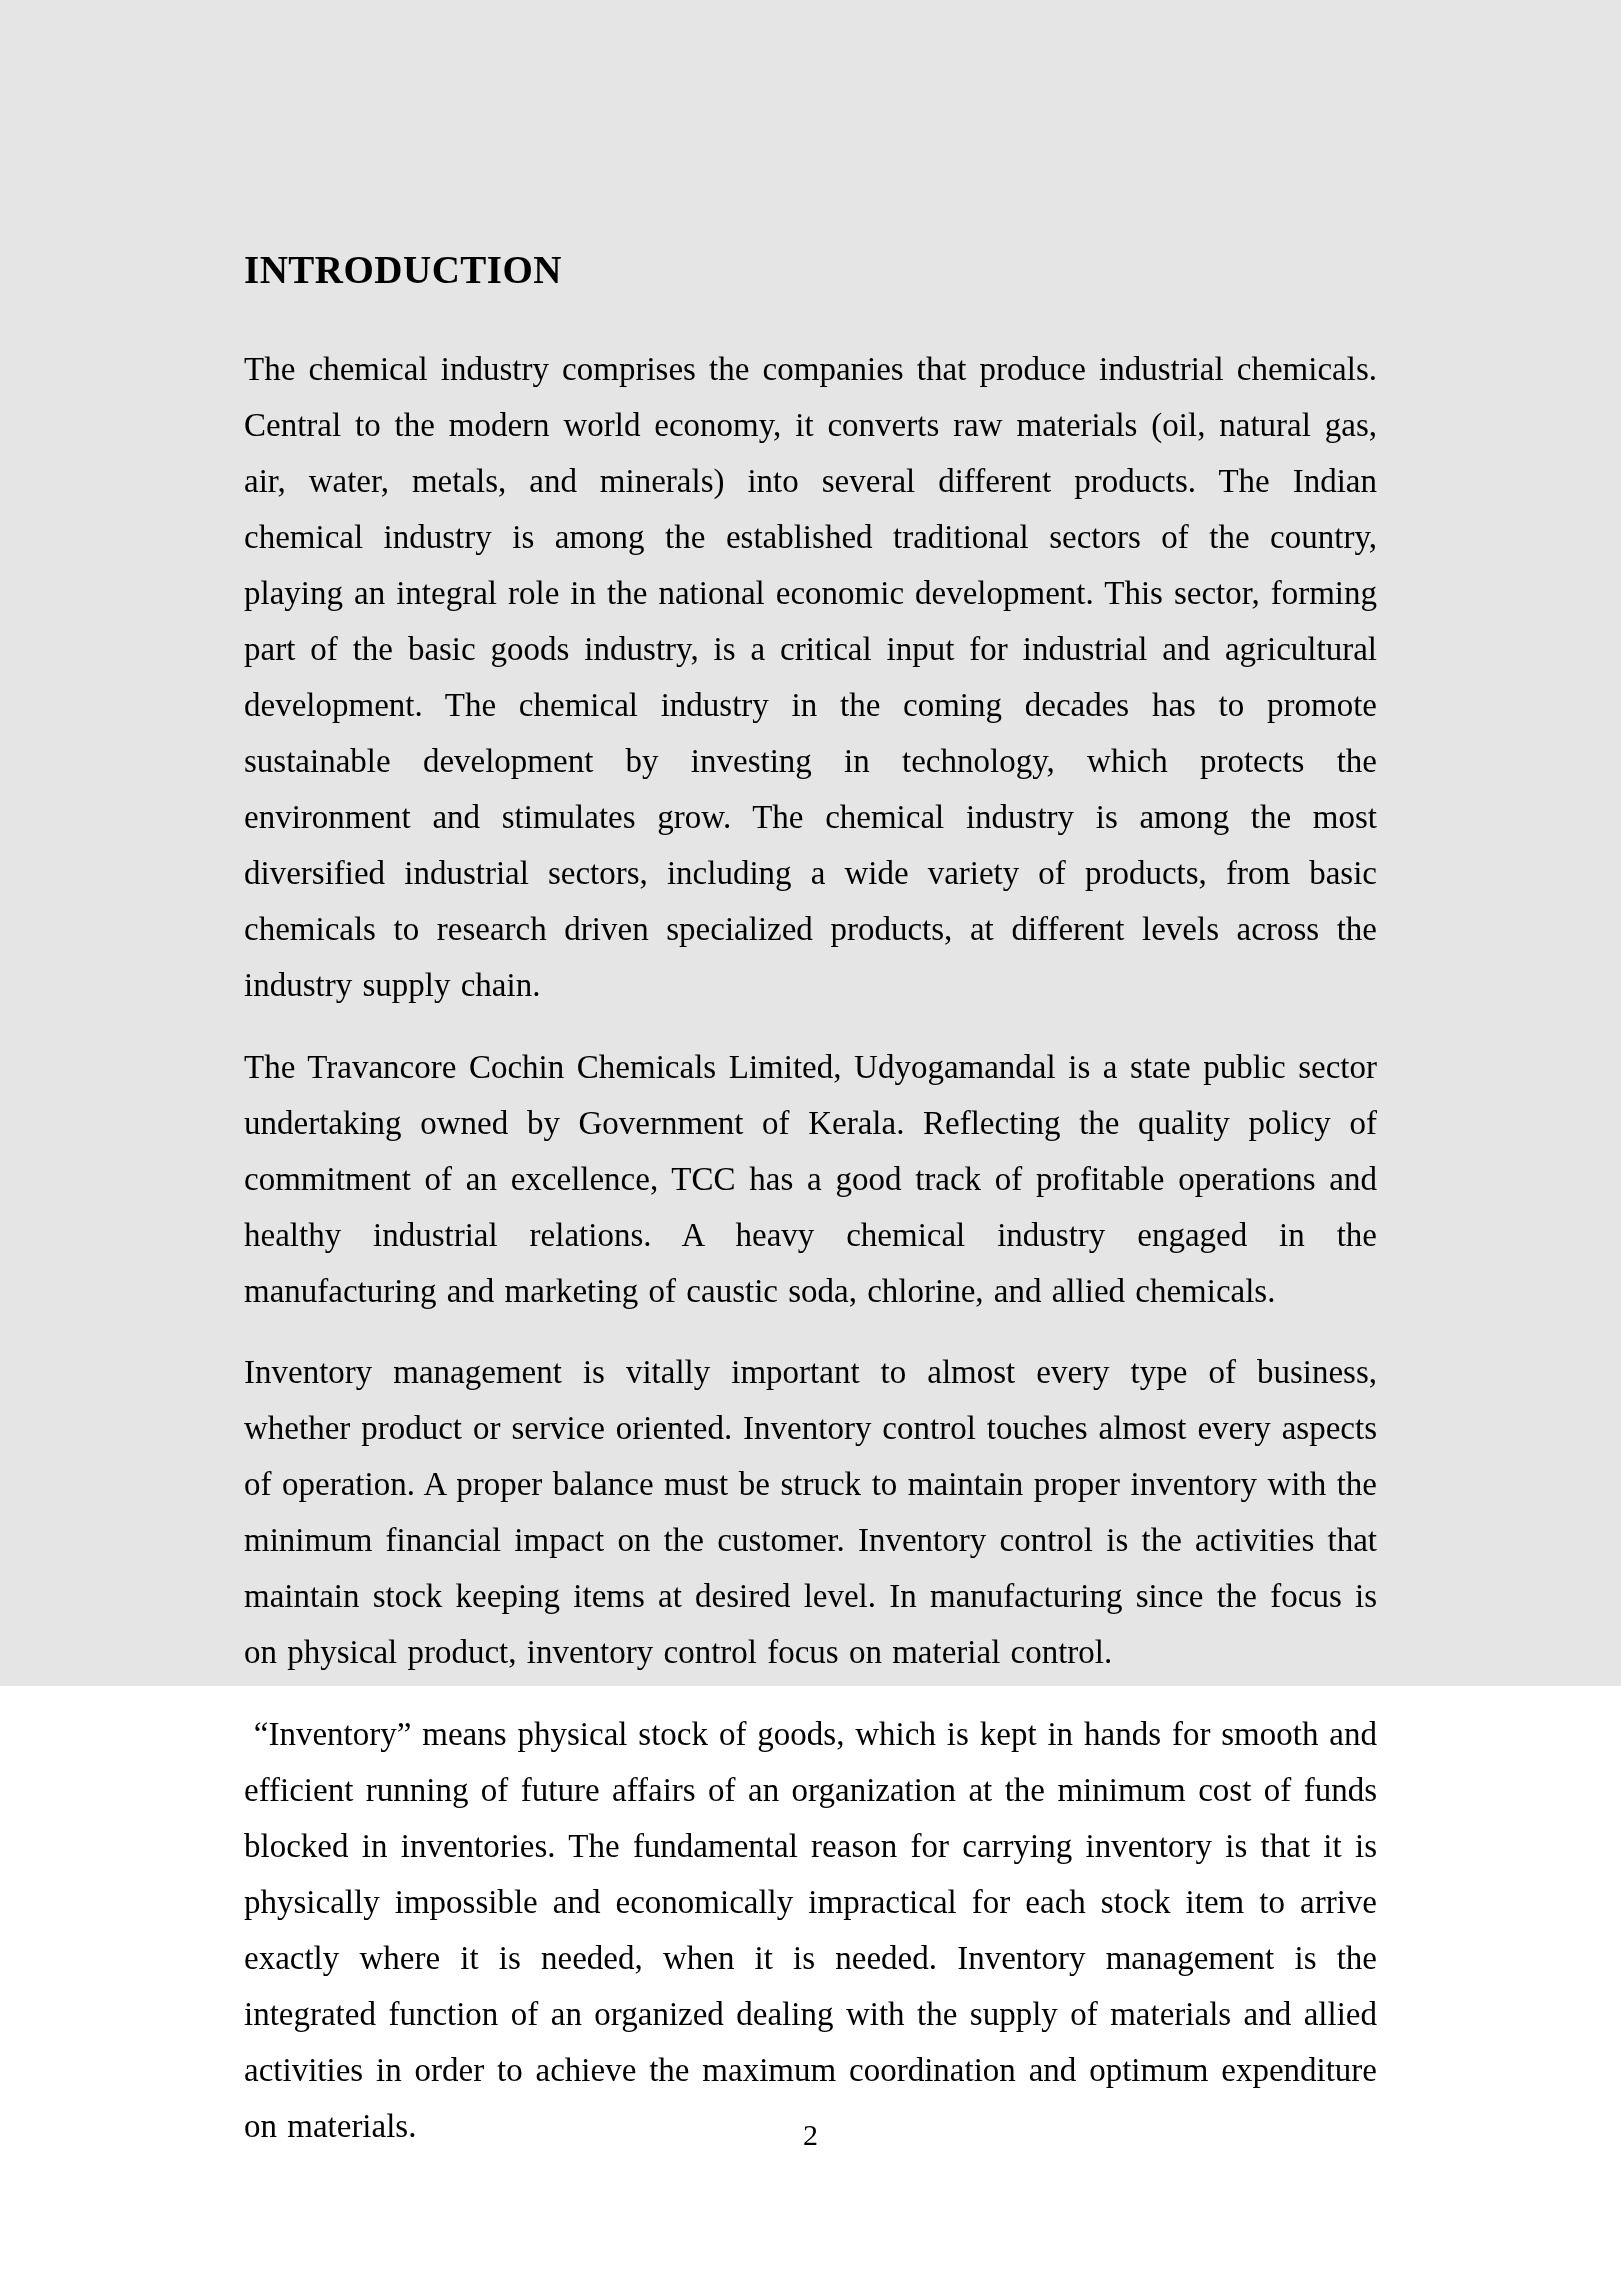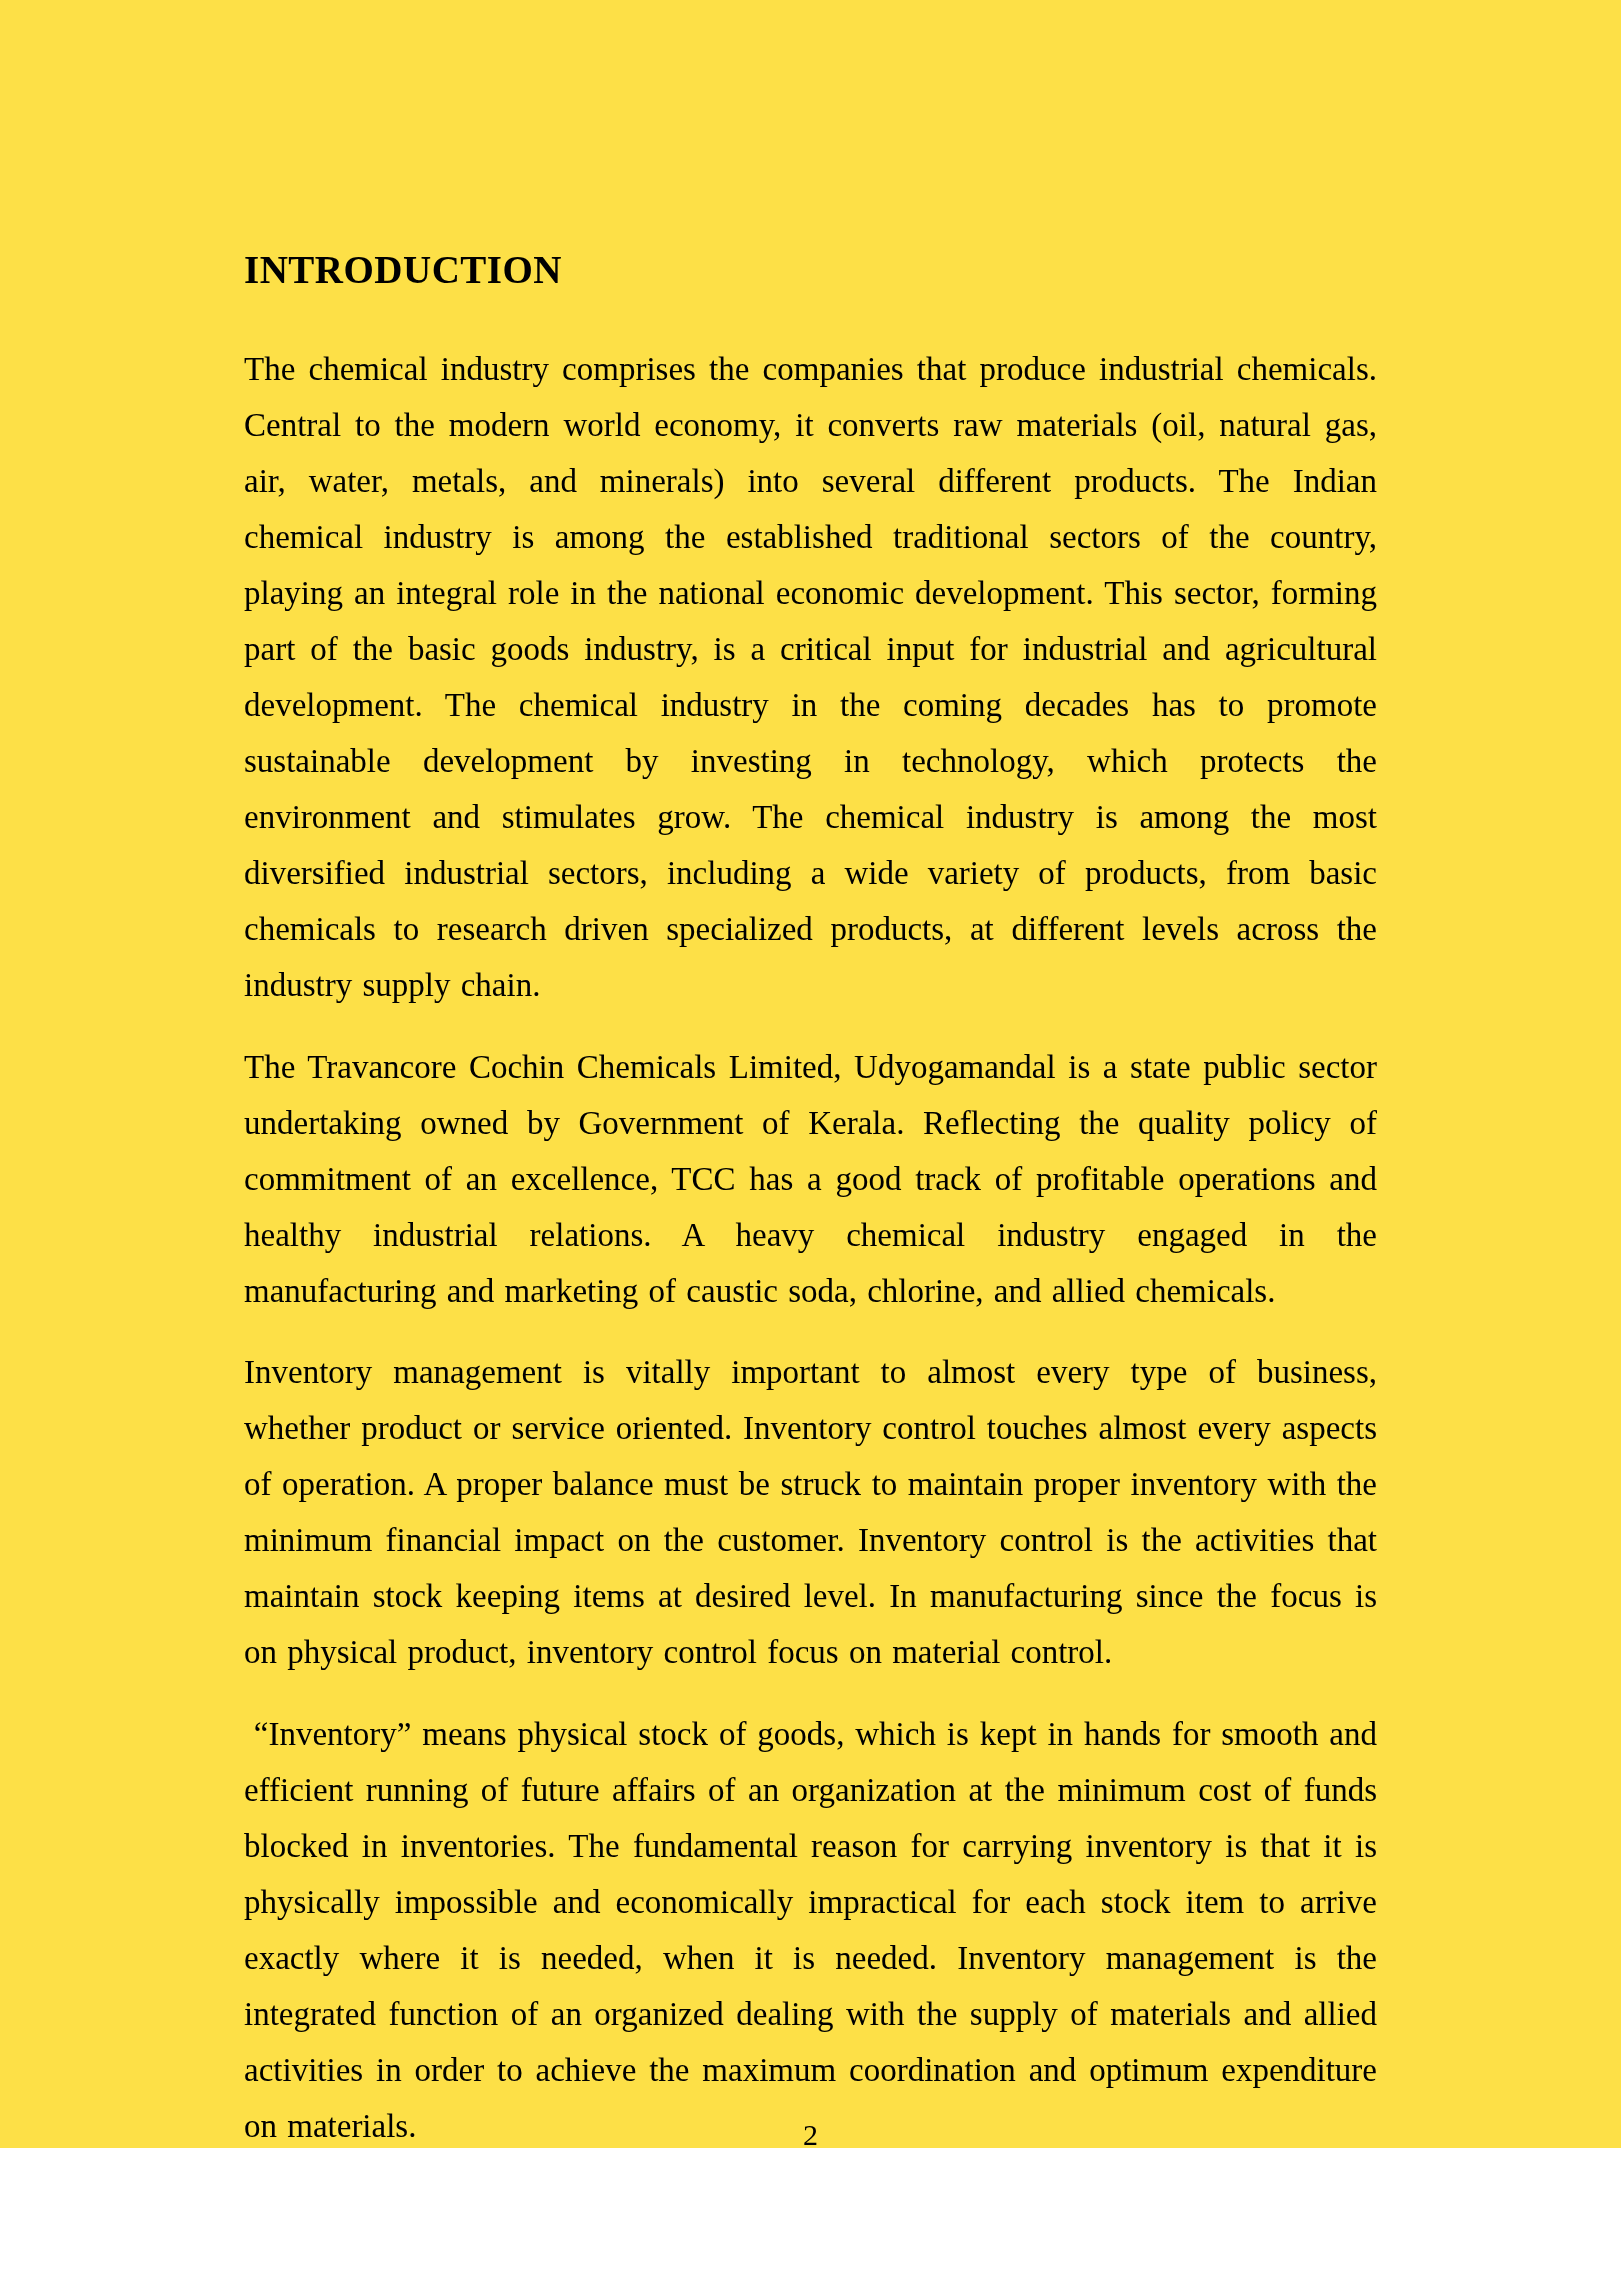--- a/index.html
+++ b/index.html
@@ -11,22 +11,22 @@
     width: 1621px;
     height: 2293px;
     position: relative;
     font-family: "Liberation Serif", "DejaVu Serif", serif;
     color: #000000;
     overflow: hidden;
   }
   .page {
     position: relative;
     width: 1621px;
-    height: 2148px;
-    background: #fde047;
+    height: 1686px;
+    background: #e5e5e5;
     box-sizing: border-box;
   }
   .content {
     position: relative;
     margin: 0 244px 0 244px;
     padding-top: 247px;
     width: 1133px;
   }
   h1.doc-title {
     margin: 0 0 49px 0;

